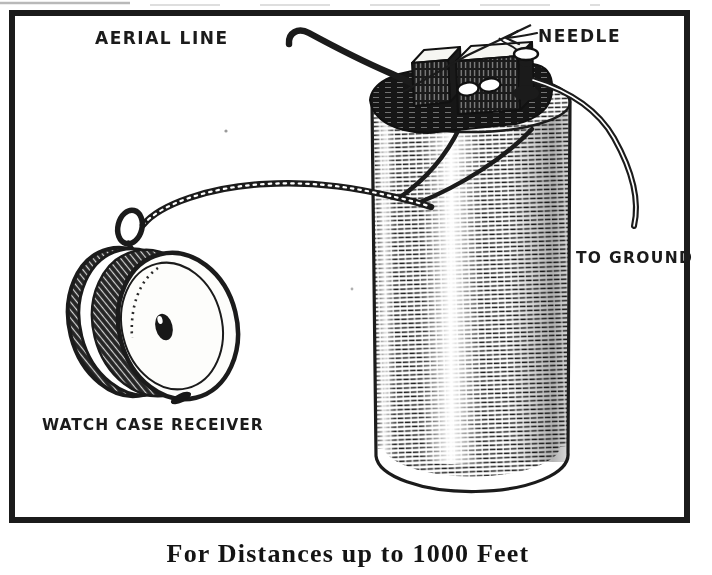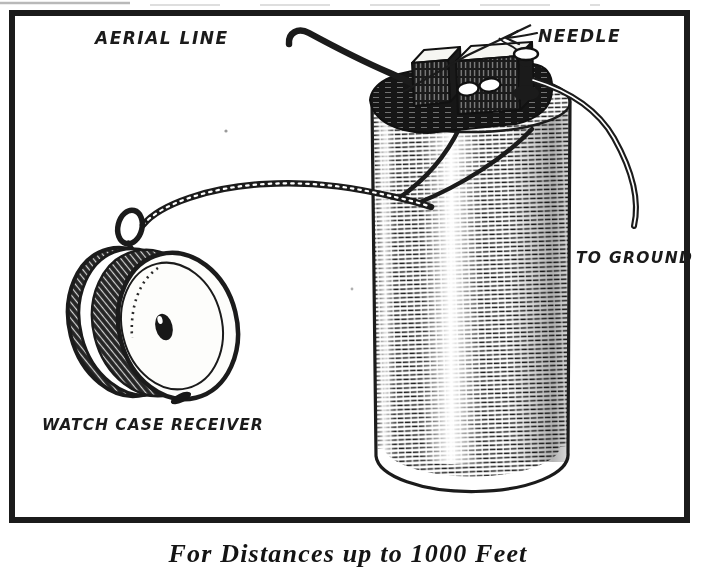--- a/index.html
+++ b/index.html
@@ -2,21 +2,20 @@
 <html><head>
 <meta charset="utf-8">
 <style>
   html,body{margin:0;padding:0;background:#ffffff;}
   .figure-wrap{
     position:relative;
     width:712px;height:575px;
     background:#ffffff;
     font-family:"DejaVu Sans","Liberation Sans",sans-serif;
     overflow:hidden;
-    font-style:italic;
   }
   svg{display:block;}
   .hand-label{
     font-family:"DejaVu Sans","Liberation Sans",sans-serif;
     font-weight:700;
     fill:#1b1b1b;
   }
   .caption-text{
     font-family:"Liberation Serif","DejaVu Serif",serif;
     font-weight:700;

